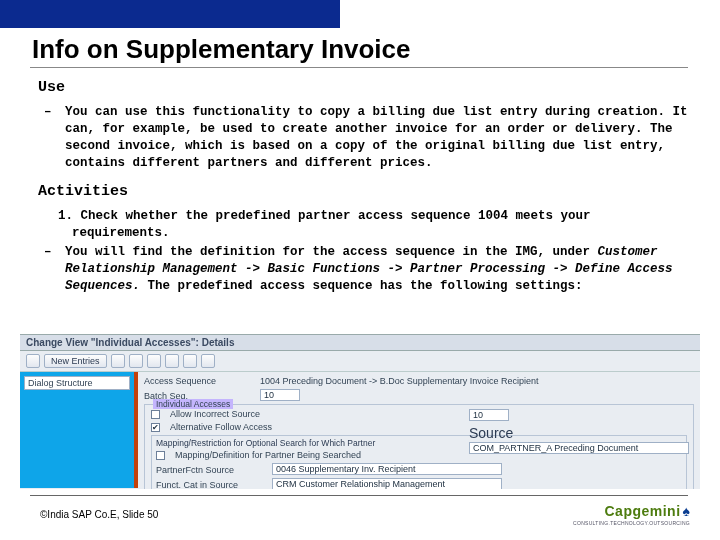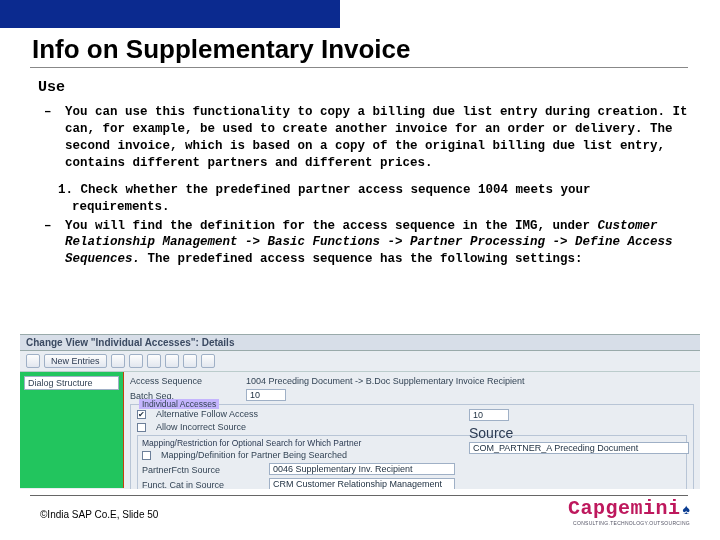--- a/index.html
+++ b/index.html
@@ -104,24 +104,24 @@
     font-size: 9px;
     color: #2b3a52;
   }
   .sap-icon {
     display:inline-block;width:14px;height:14px;
     background:linear-gradient(#fdfdfd,#e2e7ef);
     border:1px solid #9fb0c6;border-radius:2px;
   }
   .sap-body { display: flex; height: calc(100% - 38px);}
   .sap-left {
-    width: 104px;
-    border-right: 1px solid #c2410c;
+    width: 118px;
+    border-right: 4px solid #c2410c;
     padding: 4px;
-    background: #22c55e;
+    background: #0ea5e9;
   }
   .sap-left-head {
     border:1px solid #9fb0c6;
     background:#fff;
     padding:1px 3px;
     margin-bottom:2px;
     color:#345;
   }
   .sap-tree {
     font-size: 8.5px;
@@ -143,21 +143,21 @@
     font-size:9px;
     color:#345;
   }
   .sap-label { width: 110px; white-space:nowrap; overflow:hidden;}
   .sap-input {
     background:#fff;border:1px solid #9fb0c6;
     height:12px; padding:0 3px; font-size:9px;color:#234;
     display:inline-flex;align-items:center;
   }
   .sap-input.lg{ width:40px;}
-  .sap-input.xl{ width:186px;margin-left:11px;}
+  .sap-input.xl{ width:230px;}
   .sap-group {
     border:1px solid #b8c5d6;
     padding:4px 6px 6px 6px;
     margin-top:2px;
     position:relative;
     background:#e9edf2;
   }
   .sap-group-title {
     position:absolute;top:-6px;left:8px;
     background:#c4b5fd;padding:0 3px;font-size:8.5px;color:#345;
@@ -183,22 +183,22 @@
     left: 40px;
     font-size: 10px;
     color: #000;
   }
   .logo {
     position:absolute;
     right:30px; bottom:14px;
     text-align:right;
   }
   .logo-name {
-    font-size:20px;font-weight:bold;color:#be185d;
-    font-family: Liberation Mono, monospace;
+    font-size:14px;font-weight:bold;color:#4d7c0f;
+    font-family: Liberation Sans, sans-serif;
     letter-spacing:0.5px;
   }
   .logo-spade {
     display:inline-block;color:#0b3d91;font-size:14px;margin-left:2px;
   }
   .logo-tag {
     font-size:5px;color:#556;letter-spacing:0.3px;
   }
 </style>
 </head>
@@ -209,20 +209,21 @@
 <div class="title">Info on Supplementary Invoice</div>
 <div class="title-underline"></div>
 
 <div class="content">
   <div class="section-head">Use</div>
   <div class="bullet">
     <div class="dash">–</div>
     <div class="text">You can use this functionality to copy a billing due list entry during creation. It can, for example, be used to create another invoice for an order or delivery. The second invoice, which is based on a copy of the original billing due list entry, contains different partners and different prices.</div>
   </div>
 
+  <div class="section-head">Activities</div>
   <div class="numitem">1. Check whether the predefined partner access sequence 1004 meets your requirements.</div>
   <div class="bullet">
     <div class="dash">–</div>
     <div class="text">
       <span>You will find the definition for the access sequence in the IMG, under </span><span class="italic">Customer Relationship Management -&gt; Basic Functions -&gt; Partner Processing -&gt; Define Access Sequences.</span><span> The predefined access sequence has the following settings:</span>
     </div>
   </div>
 </div>
 
 <div class="sap-area">
@@ -254,26 +255,26 @@
       <div class="sap-group">
         <div class="sap-group-title">Individual Accesses</div>
 
         <div class="sap-right-col">
           <span class="sap-input" style="width:40px;margin-bottom:4px;">10</span>
           <div style="font-size:14px;margin-bottom:1px;">Source</div>
           <span class="sap-input">COM_PARTNER_A Preceding Document</span>
         </div>
 
         <div class="sap-field-row">
+          <span class="sap-chk"></span>
+          <span>Allow Incorrect Source</span>
+        </div>
+        <div class="sap-field-row">
           <span class="sap-chk checked"></span>
           <span>Alternative Follow Access</span>
-        </div>
-        <div class="sap-field-row">
-          <span class="sap-chk"></span>
-          <span>Allow Incorrect Source</span>
         </div>
 
         <div style="border:1px solid #b8c5d6;padding:2px 4px;margin-top:2px;">
           <div style="font-size:8.5px;margin-bottom:2px;">Mapping/Restriction for Optional Search for Which Partner</div>
           <div class="sap-field-row">
             <span class="sap-chk"></span>
             <span>Mapping/Definition for Partner Being Searched</span>
           </div>
           <div class="sap-field-row">
             <span class="sap-label">PartnerFctn Source</span>

